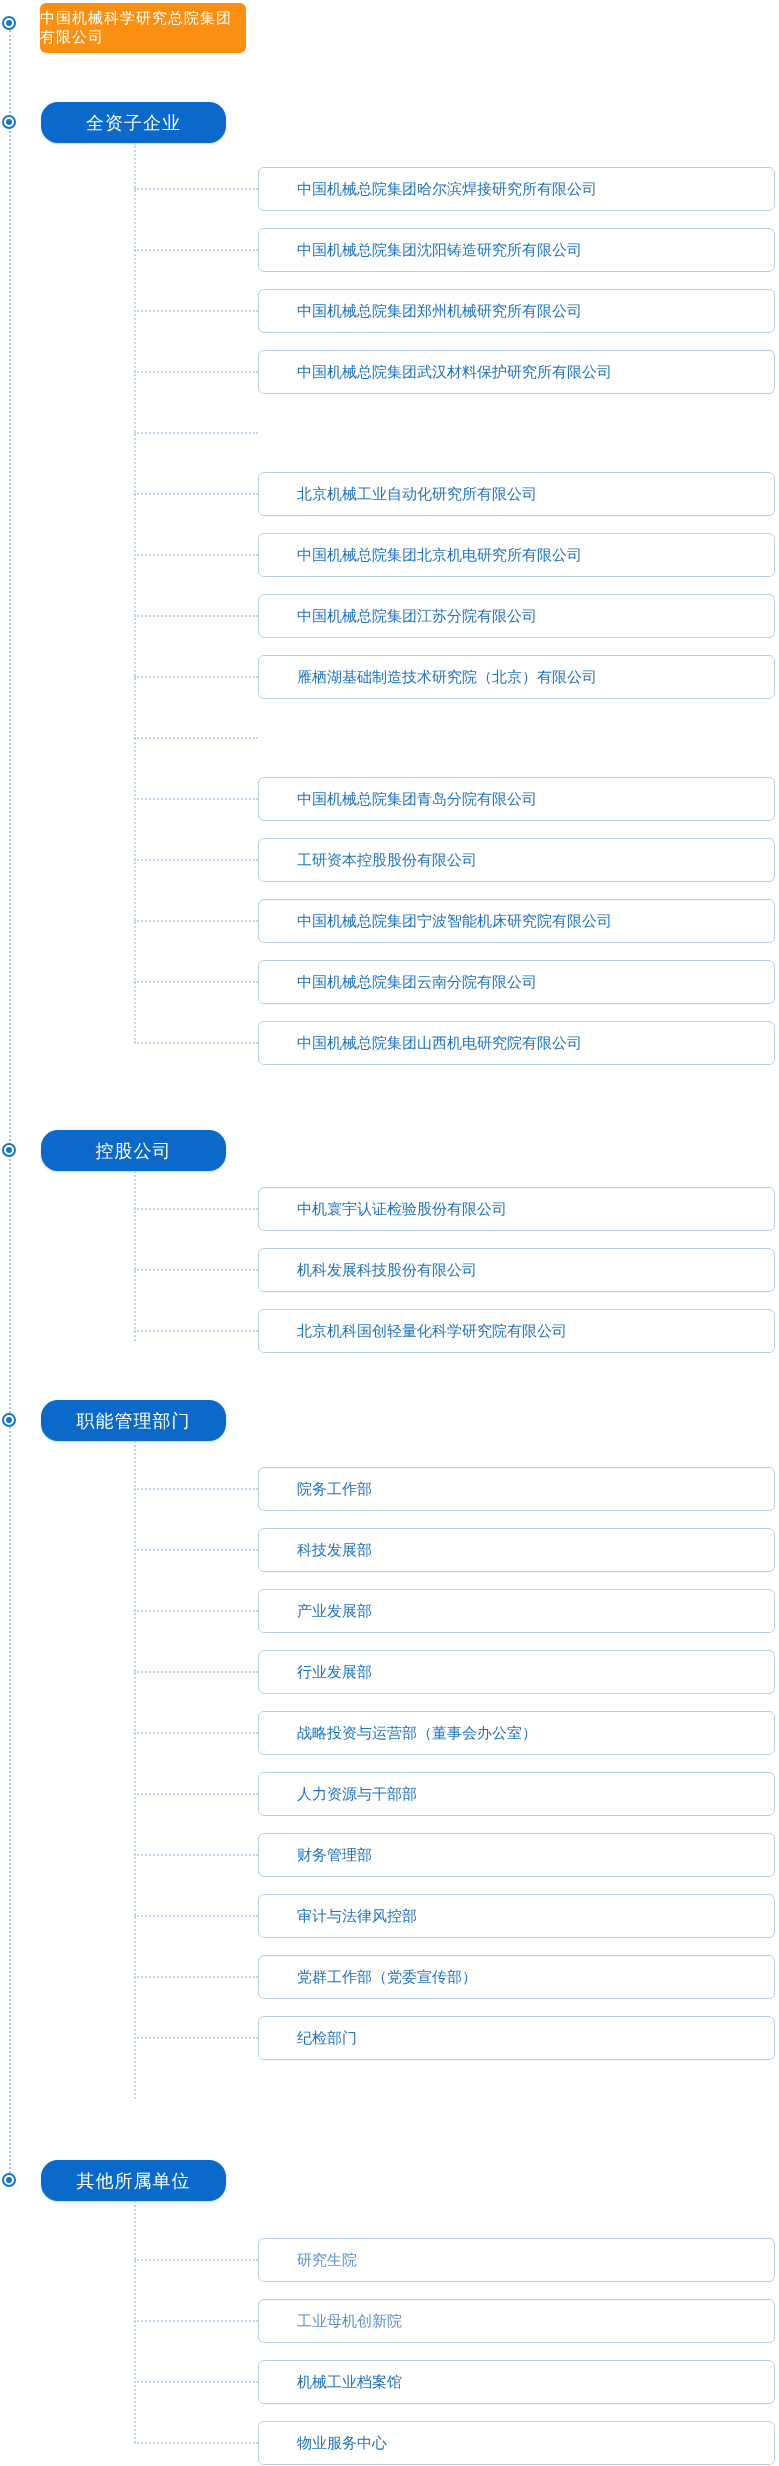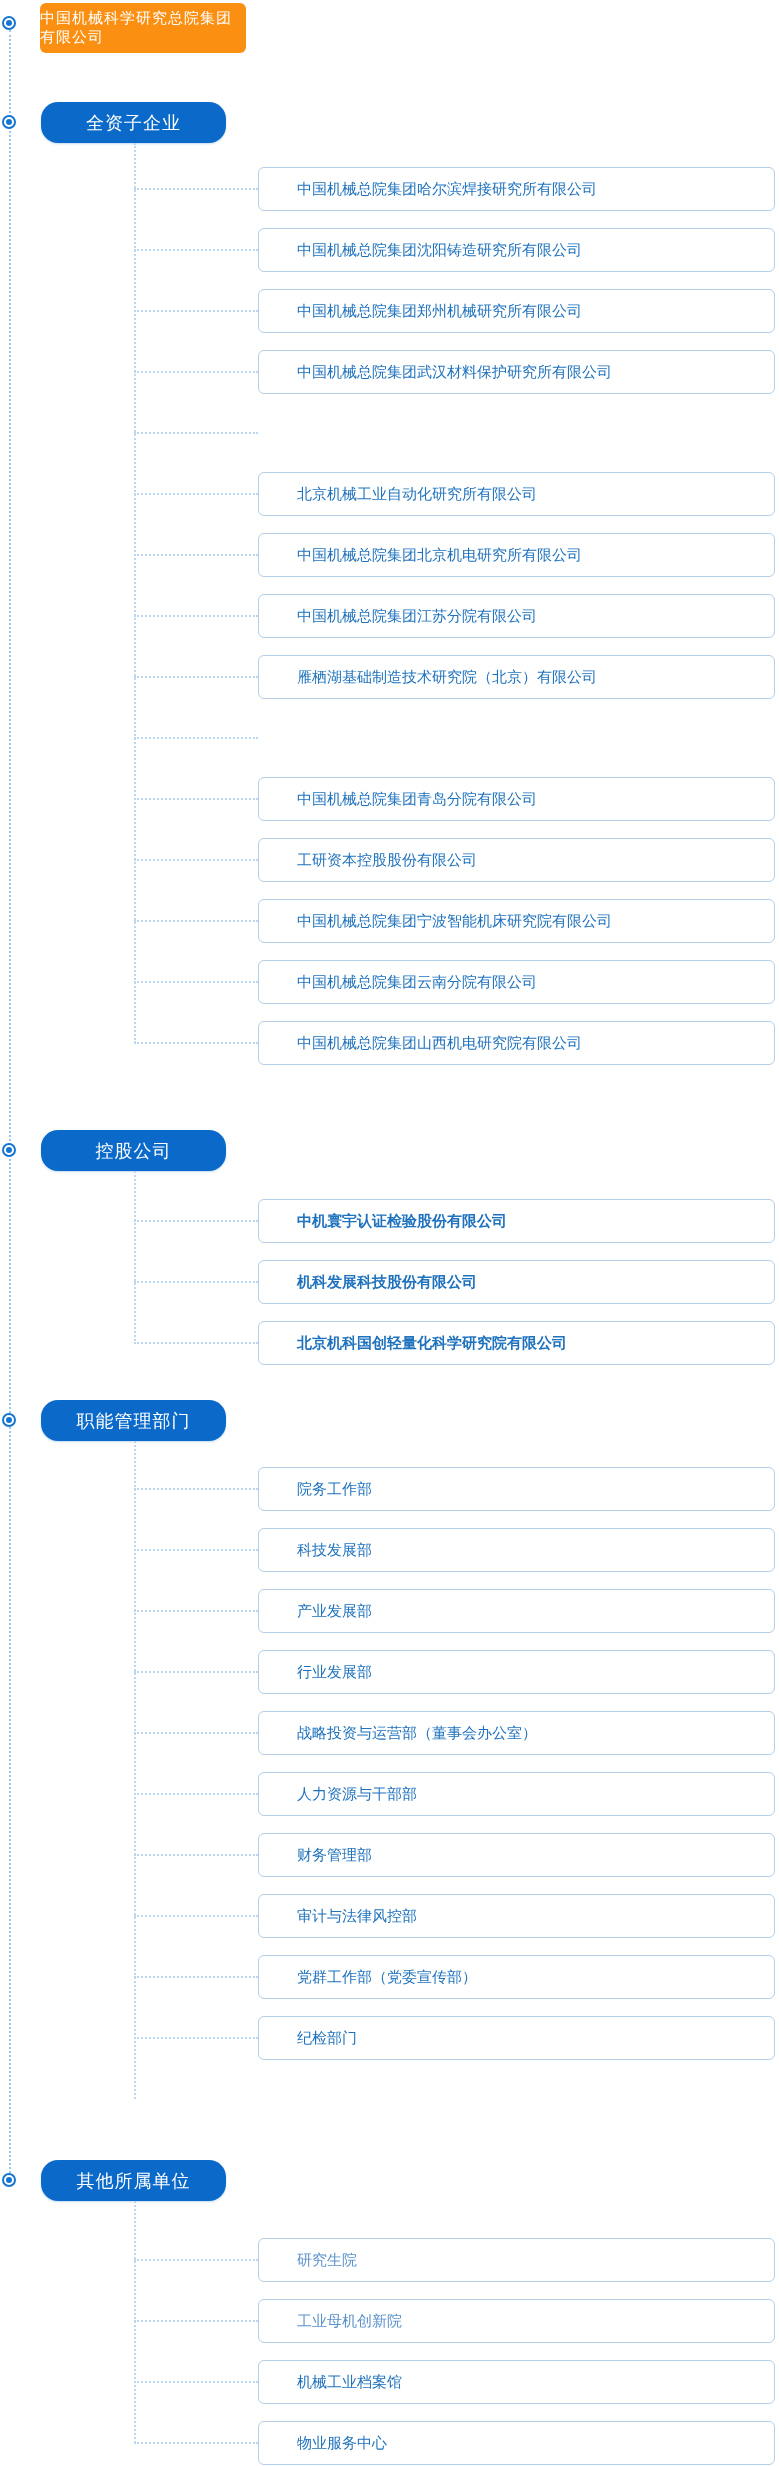--- a/index.html
+++ b/index.html
@@ -29,21 +29,21 @@
     color:#fff;font-size:18px;display:flex;align-items:center;justify-content:center;letter-spacing:1px;
     box-shadow:0 1px 2px rgba(11,106,201,.25);}
   .vline{position:absolute;left:134px;top:41px;width:0;border-left:2px dotted #BCD7EF;}
   .sec1 .vline{height:900px;}
   .sec2 .vline{height:170px;}
   .sec3 .vline{height:658px;}
   .sec4 .vline{height:242px;}
 
   .items{position:absolute;left:0;}
   .sec1 .items{top:65px;}
-  .sec2 .items{top:69px;font-weight:bold;}
+  .sec2 .items{top:57px;}
   .sec3 .items{top:67px;}
   .sec4 .items{top:78px;}
 
   .item-row{display:flex;align-items:center;height:44px;margin-bottom:17px;}
   .branch{margin-left:134px;width:124px;height:0;border-top:2px dotted #BCD7EF;flex:none;}
   .item-box{flex:none;width:517px;height:44px;box-sizing:border-box;background:#fff;border:1px solid #B5CFE8;
     border-radius:6px;display:flex;align-items:center;padding-left:38px;font-size:15px;color:#1F72BD;cursor:pointer;}
   .item-box.muted{color:#5B92CC;}
 </style>
 </head>

